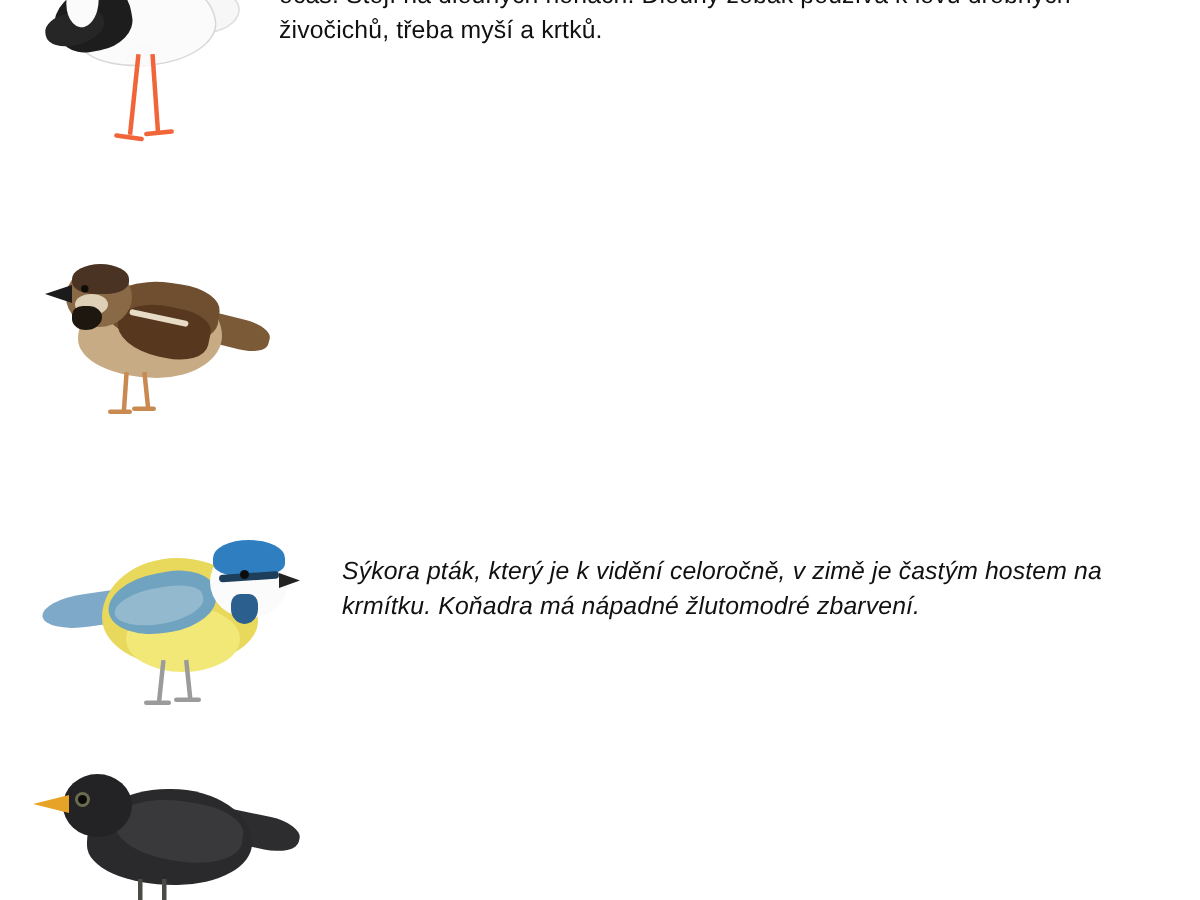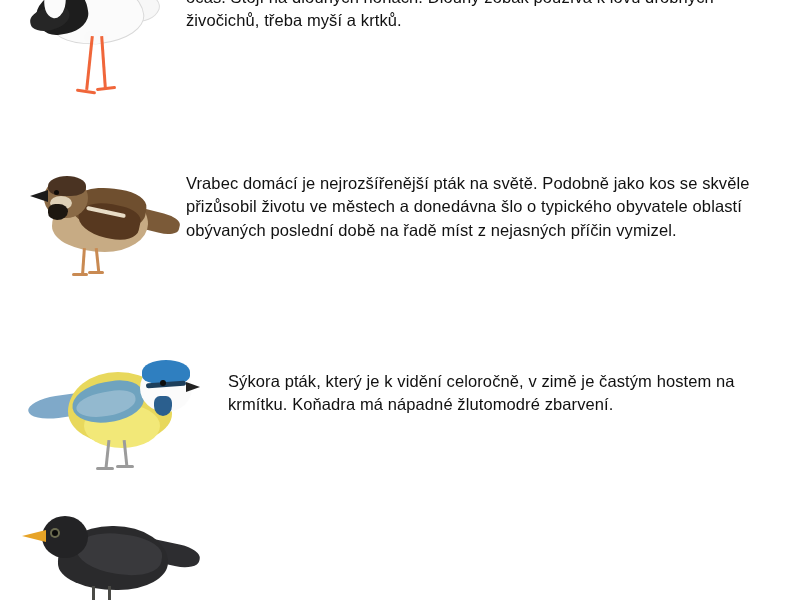--- a/index.html
+++ b/index.html
@@ -37,21 +37,21 @@
     margin: 0;
     font-size: 16.5px;
     line-height: 1.42;
     color: #111111;
     letter-spacing: 0.1px;
   }
 
   
   #entry-stork   { left: 0px;  top: -14px; width: 800px; }
   #entry-sparrow { left: 0px;  top: 160px; width: 800px; }
-  #entry-tit     { left: 0px;  top: 352px; width: 800px; }
+  #entry-tit     { left: 0px;  top: 352px; width: 800px; font-style: italic; }
   #entry-blackbird { left: 0px; top: 500px; width: 800px; }
 
   #entry-stork .illus   { width: 186px; height: 150px; }
   #entry-sparrow .illus { width: 186px; height: 140px; }
   #entry-tit    .illus  { width: 228px; height: 140px; }
   #entry-blackbird .illus { width: 196px; height: 110px; }
 
   #entry-stork   .text-col { padding-top: 0px;  padding-right: 36px; }
   #entry-sparrow .text-col { padding-top: 12px; padding-right: 26px; }
   #entry-tit     .text-col { padding-top: 18px; padding-right: 58px; }
@@ -353,23 +353,20 @@
         <div class="cheek"></div>
         <div class="bib"></div>
         <div class="eye"></div>
         <div class="beak"></div>
         <div class="leg l1"></div>
         <div class="leg l2"></div>
         <div class="foot f1"></div>
         <div class="foot f2"></div>
       </div>
     </div>
-    <div class="text-col">
-      <p class="desc">Vrabec domácí je nejrozšířenější  pták na světě. Podobně jako kos  se  skvěle přizůsobil životu ve městech a donedávna šlo o typického obyvatele oblastí obývaných poslední době na řadě míst z nejasných příčin vymizel.</p>
-    </div>
   </div>
 
   <div class="entry" id="entry-tit">
     <div class="illus">
       <div class="tit">
         <div class="tail"></div>
         <div class="body"></div>
         <div class="belly"></div>
         <div class="wing"></div>
         <div class="wing-2"></div>

